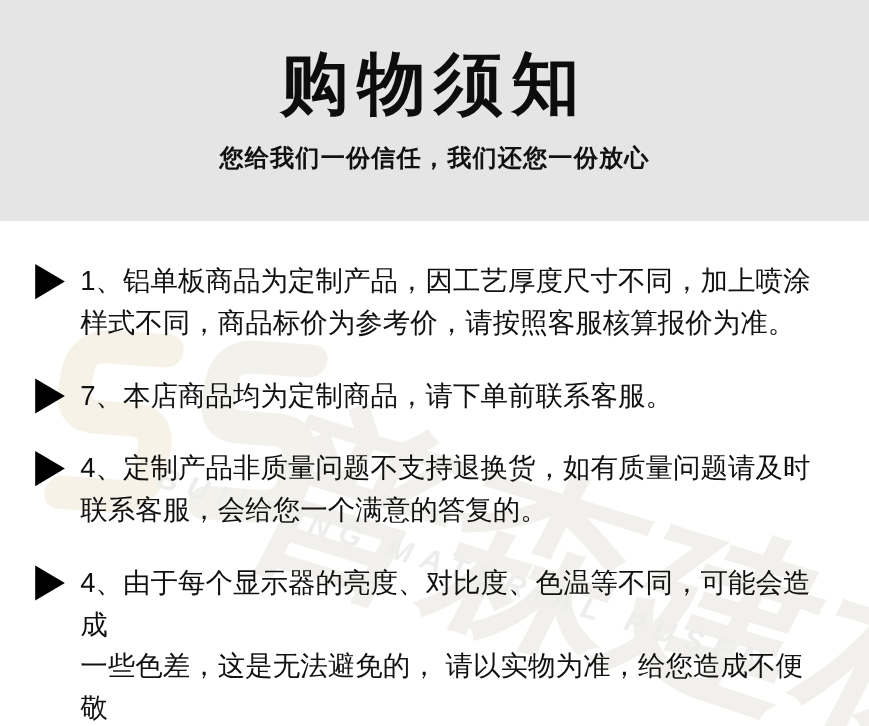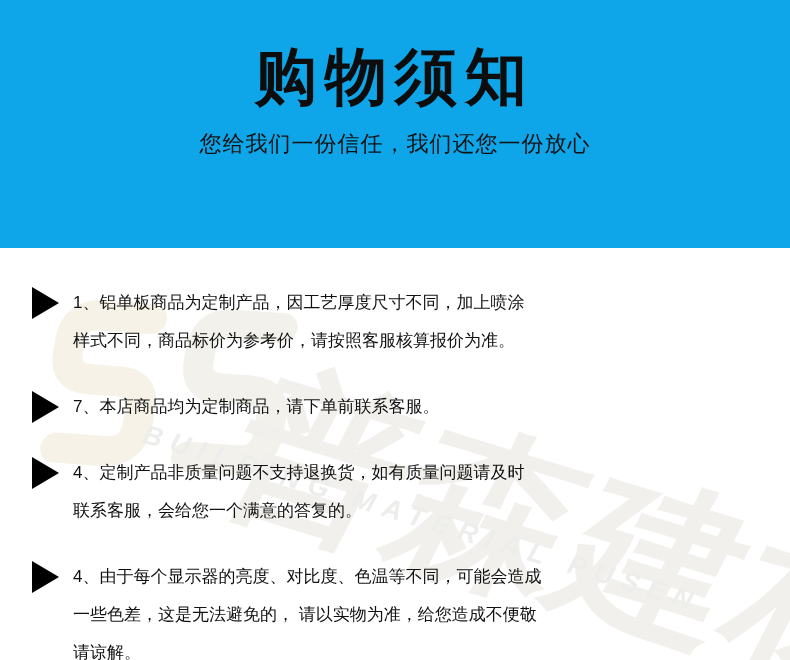--- a/index.html
+++ b/index.html
@@ -12,40 +12,40 @@
   .page {
     position: relative;
     width: 790px; height: 660px;
     background: #ffffff;
     overflow: hidden;
   }
 
   
   .header {
     position: relative;
-    width: 100%; height: 248px;
-    background: #0ea5e9;
+    width: 100%; height: 201px;
+    background: #e5e5e5;
     text-align: center;
     z-index: 2;
   }
   .title {
     margin: 0;
     padding-top: 46px;
     font-size: 62px;
     line-height: 1.0;
     font-weight: 900;
     letter-spacing: 8px;
     color: #0d0d0d;
   }
   .subtitle {
     margin: 0;
     margin-top: 24px;
     font-size: 22px;
     line-height: 1.1;
-    font-weight: 400;
+    font-weight: 700;
     letter-spacing: 1px;
     color: #111111;
   }
 
   
   .watermark {
     position: absolute;
     left: 0; top: 201px;
     width: 790px; height: 459px;
     overflow: hidden;
@@ -97,21 +97,21 @@
     flex: 0 0 auto;
     width: 0; height: 0;
     margin-top: 3px;
     margin-right: 14px;
     border-top: 16px solid transparent;
     border-bottom: 16px solid transparent;
     border-left: 27px solid #000000;
   }
   .notice-text {
     width: 672px;
-    font-size: 17px;
+    font-size: 25px;
     line-height: 38px;
     color: #111111;
     font-weight: 500;
     white-space: pre-line;
     letter-spacing: 0px;
   }
 </style>
 </head>
 <body>
 

